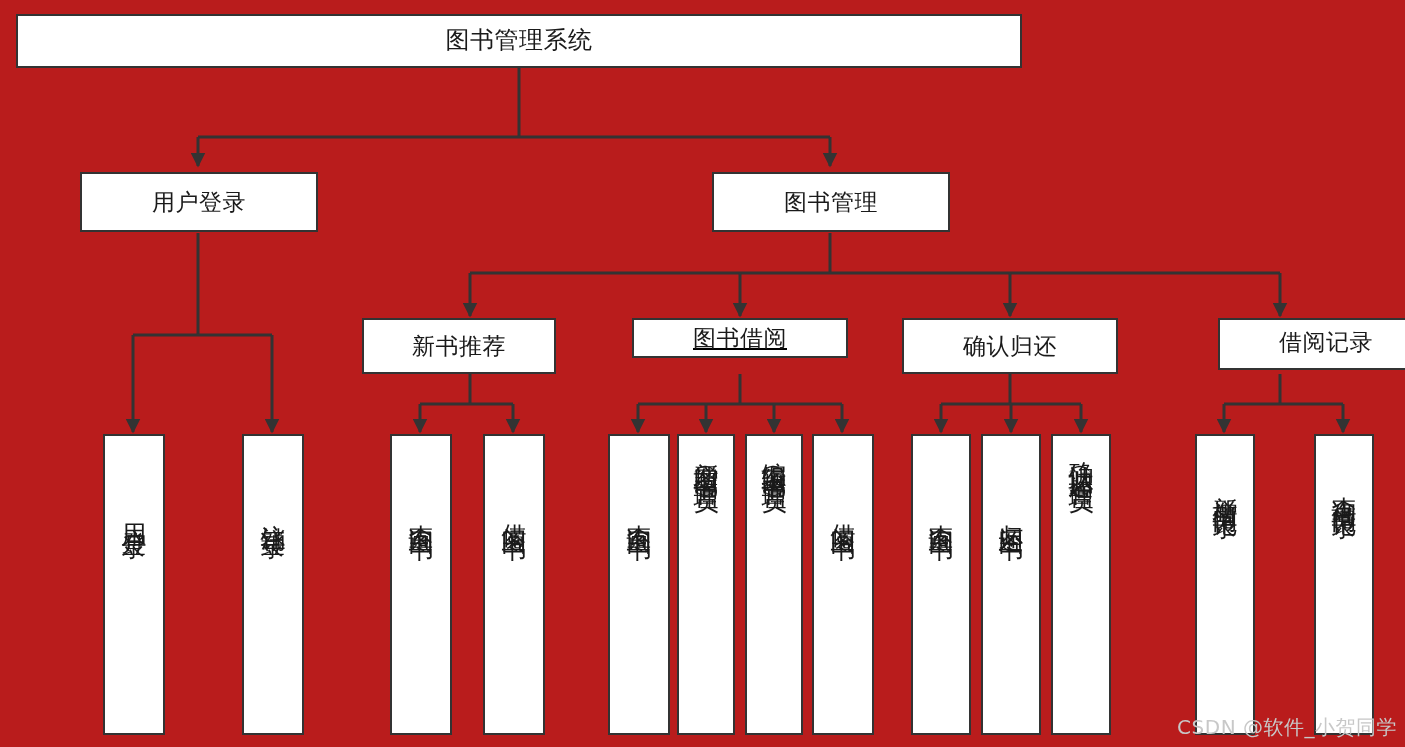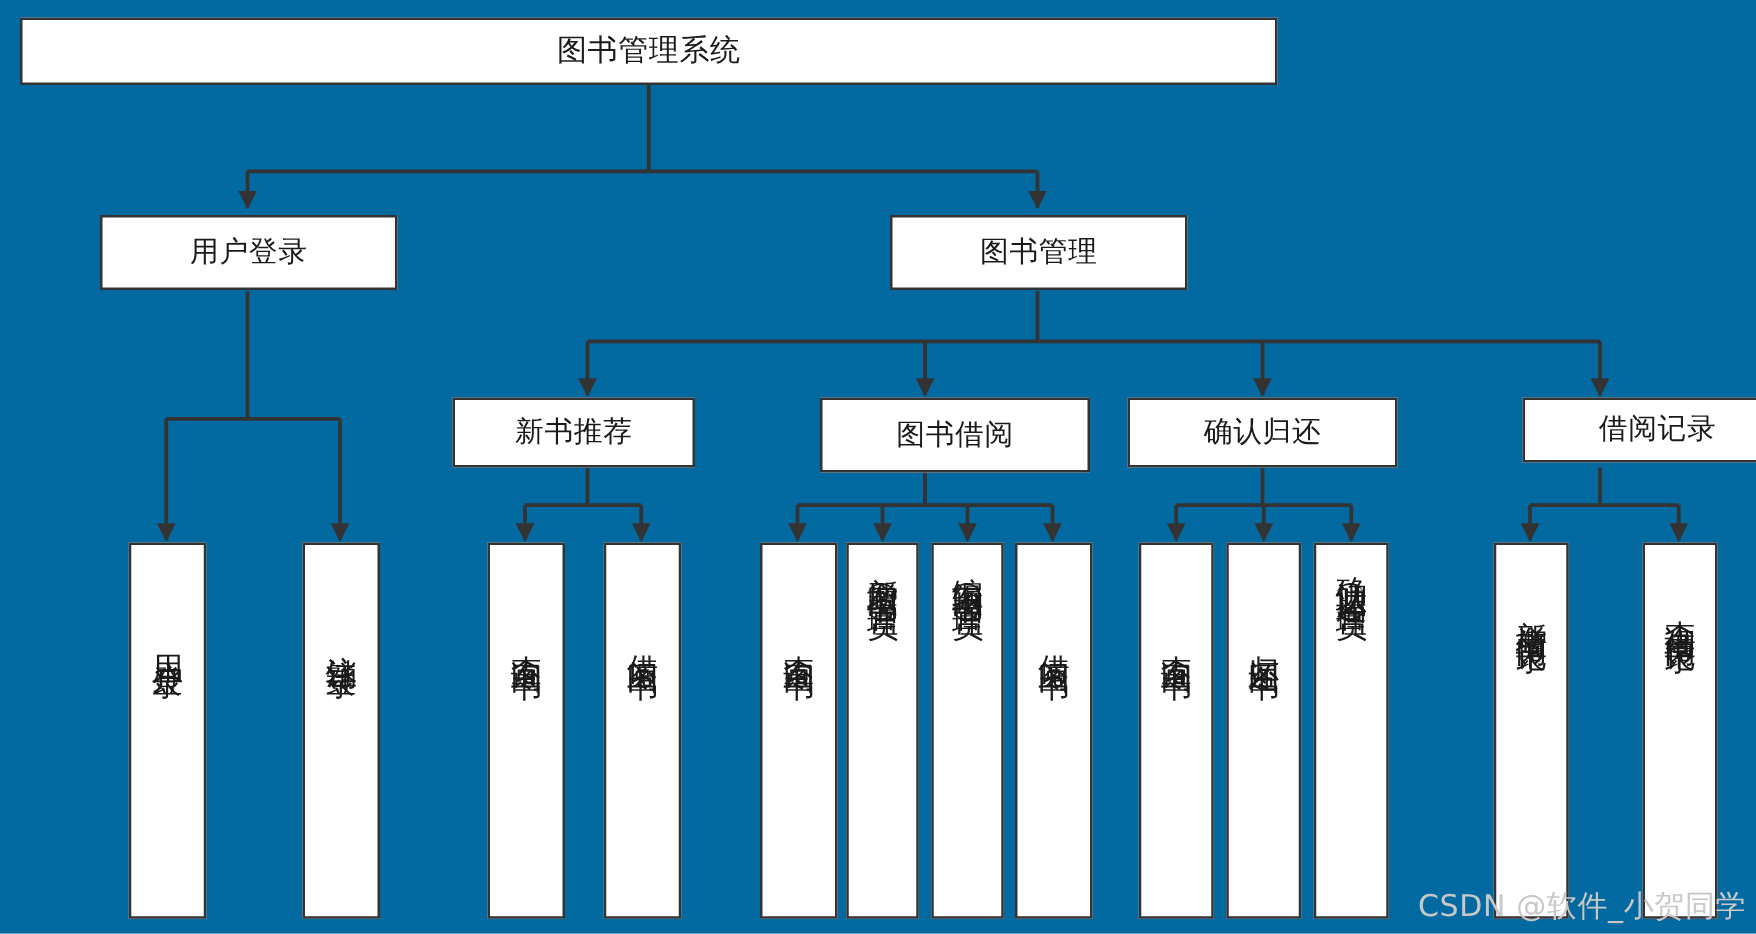--- a/index.html
+++ b/index.html
@@ -8,21 +8,21 @@
     padding: 0;
     background: #ffffff;
   }
   body {
     font-family: "DejaVu Sans", "Liberation Sans", sans-serif;
   }
   #diagram {
     position: relative;
     width: 1405px;
     height: 747px;
-    background: #0369a1;
+    background: #b91c1c;
     overflow: hidden;
     text-align: center;
   }
   #edges {
     position: absolute;
     left: 0;
     top: 0;
     width: 1405px;
     height: 747px;
     pointer-events: none;
@@ -70,21 +70,21 @@
   .node.v.top .node-label {
     margin-top: 6px;
   }
   .node.v.topish .node-label {
     margin-top: 40px;
   }
   #watermark {
     position: absolute;
     right: 8px;
     bottom: 6px;
-    font-size: 24px;
+    font-size: 20px;
     color: #c8c8c8;
     z-index: 5;
     white-space: nowrap;
     letter-spacing: 0.5px;
   }
 </style>
 </head>
 <body>
 
 <div id="diagram">
@@ -146,21 +146,21 @@
   <div class="node h" style="left:80px; top:172px; width:238px; height:60px;">
     <span class="node-label">用户登录</span>
   </div>
   <div class="node h" style="left:712px; top:172px; width:238px; height:60px;">
     <span class="node-label">图书管理</span>
   </div>
 
   <div class="node h" style="left:362px; top:318px; width:194px; height:56px;">
     <span class="node-label">新书推荐</span>
   </div>
-  <div class="node h" style="left:656px; top:318px; width:216px; height:60px;">
+  <div class="node h" style="left:632px; top:318px; width:216px; height:40px;text-decoration:underline;">
     <span class="node-label">图书借阅</span>
   </div>
   <div class="node h" style="left:902px; top:318px; width:216px; height:56px;">
     <span class="node-label">确认归还</span>
   </div>
   <div class="node h" style="left:1218px; top:318px; width:216px; height:52px;font-family:Liberation Mono, monospace;">
     <span class="node-label">借阅记录</span>
   </div>
 
   <div class="node v mid" style="left:103px; top:434px; width:62px; height:301px;">

